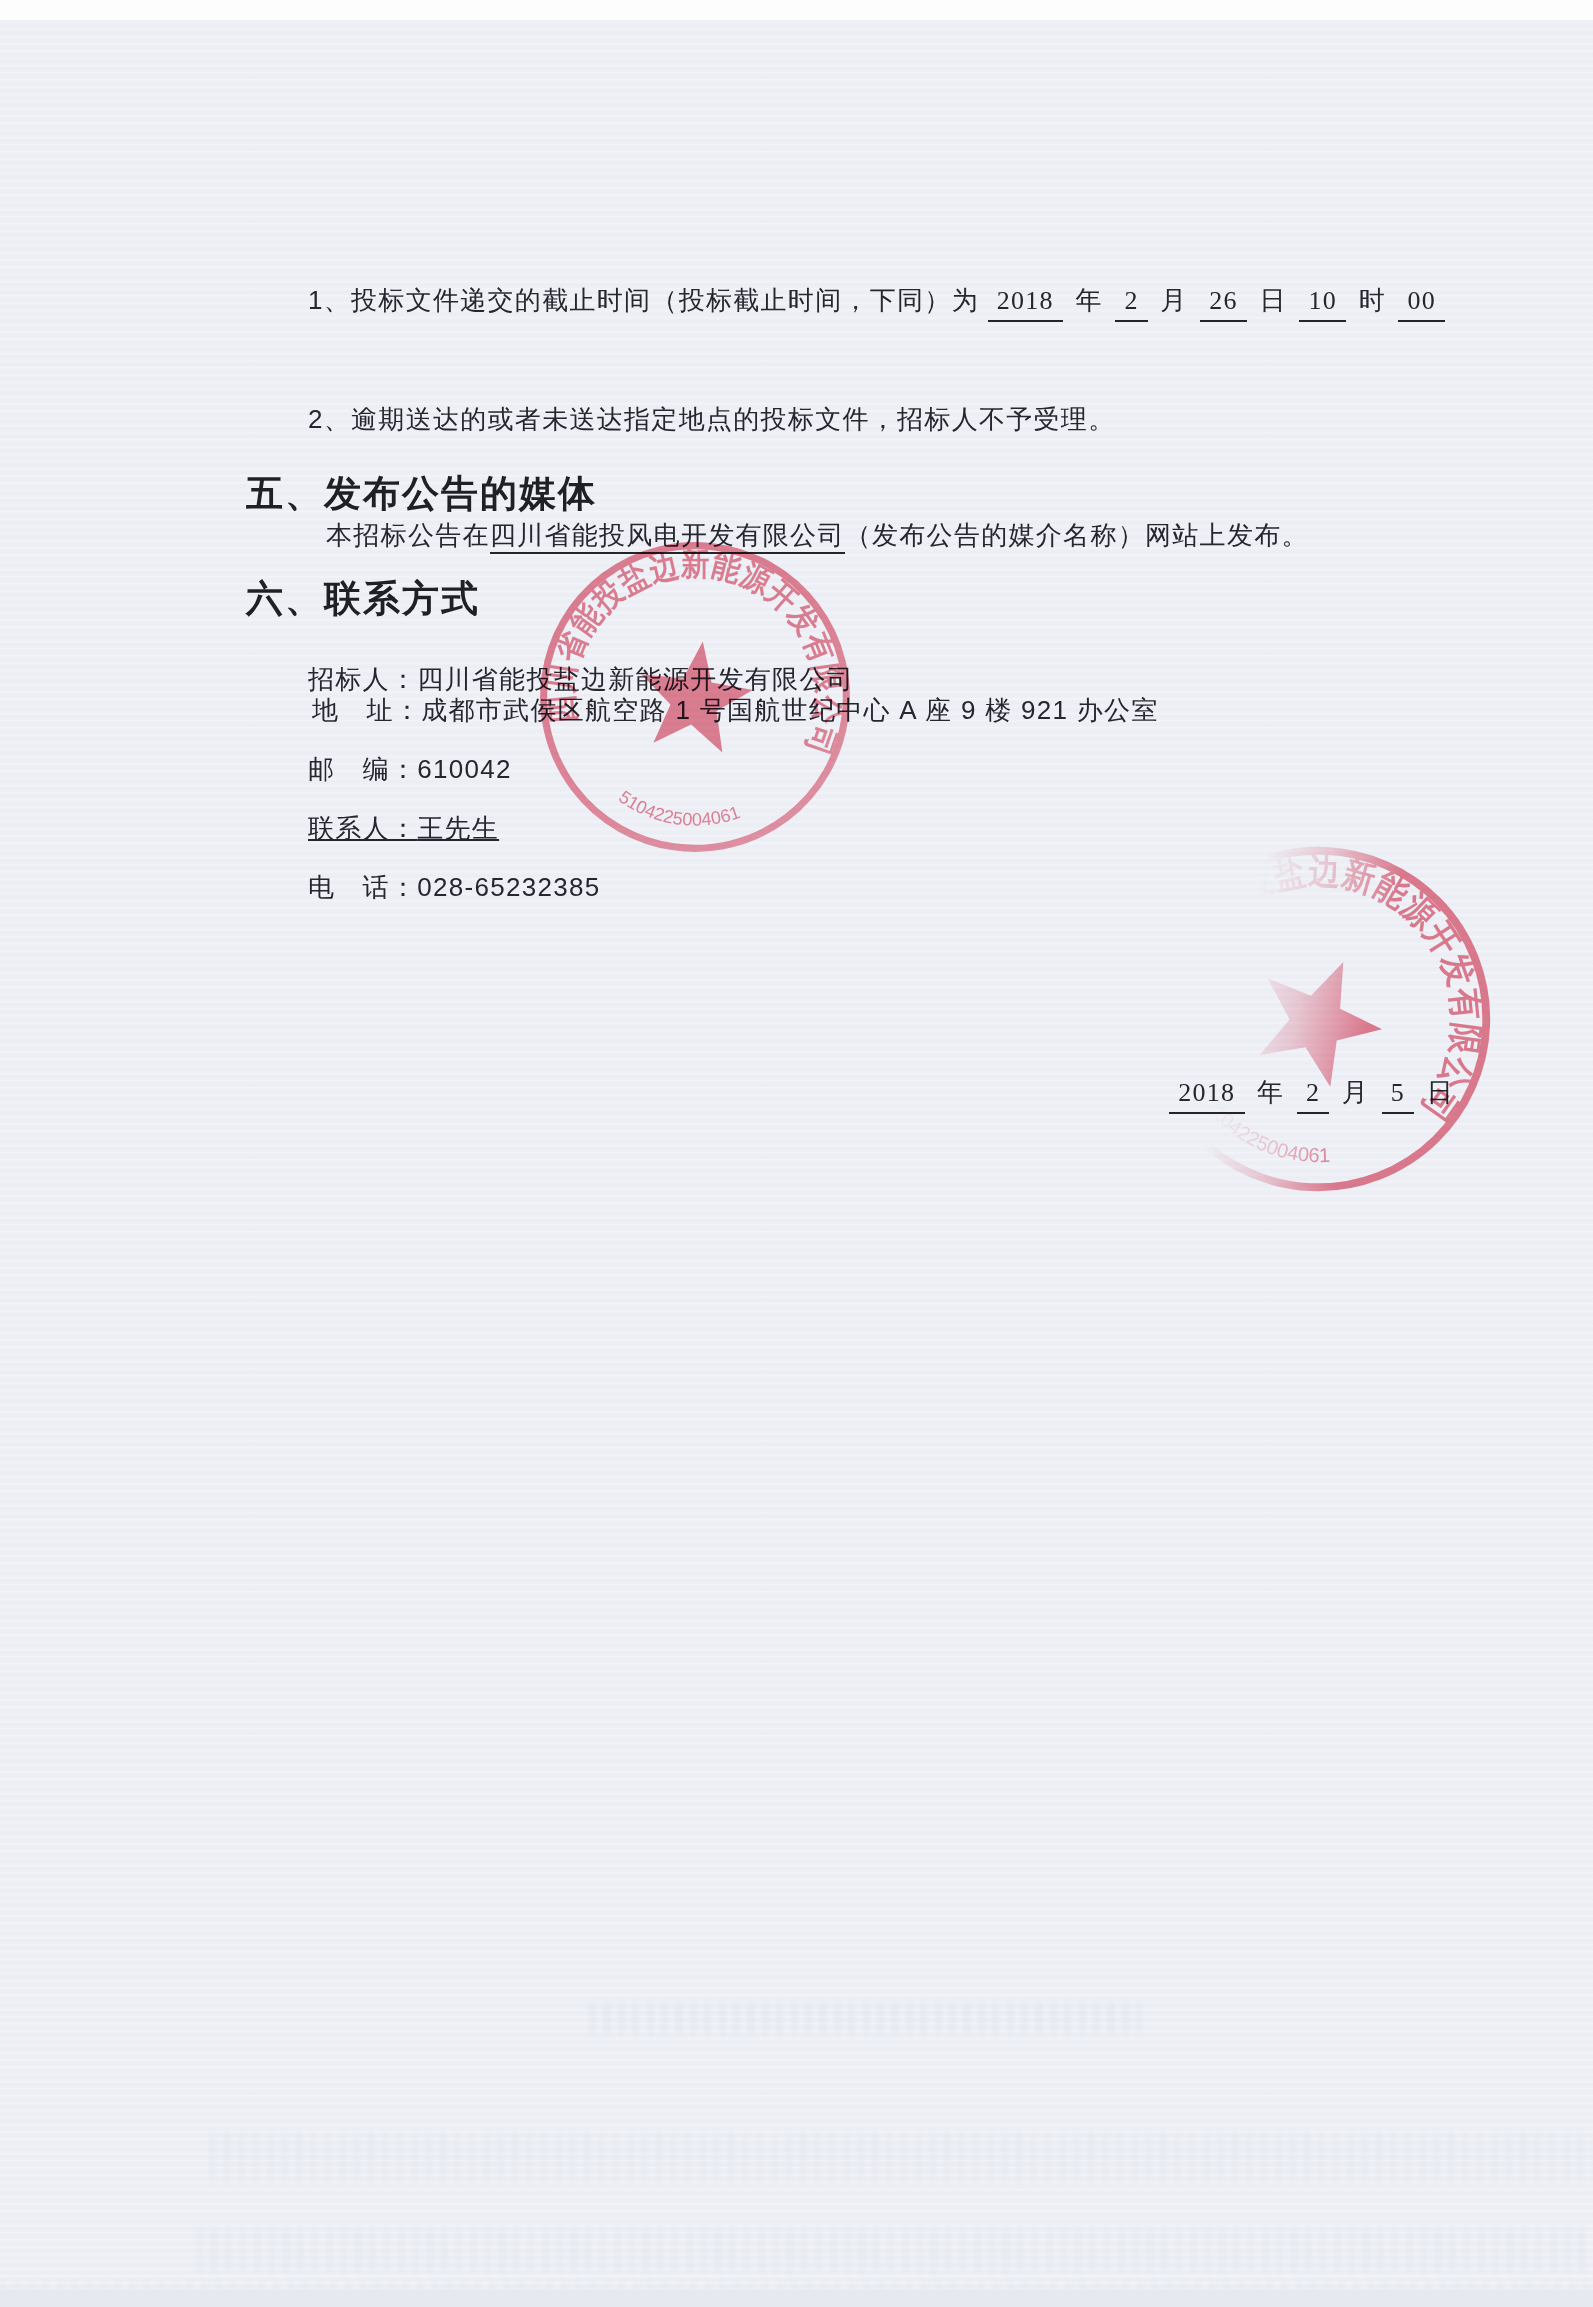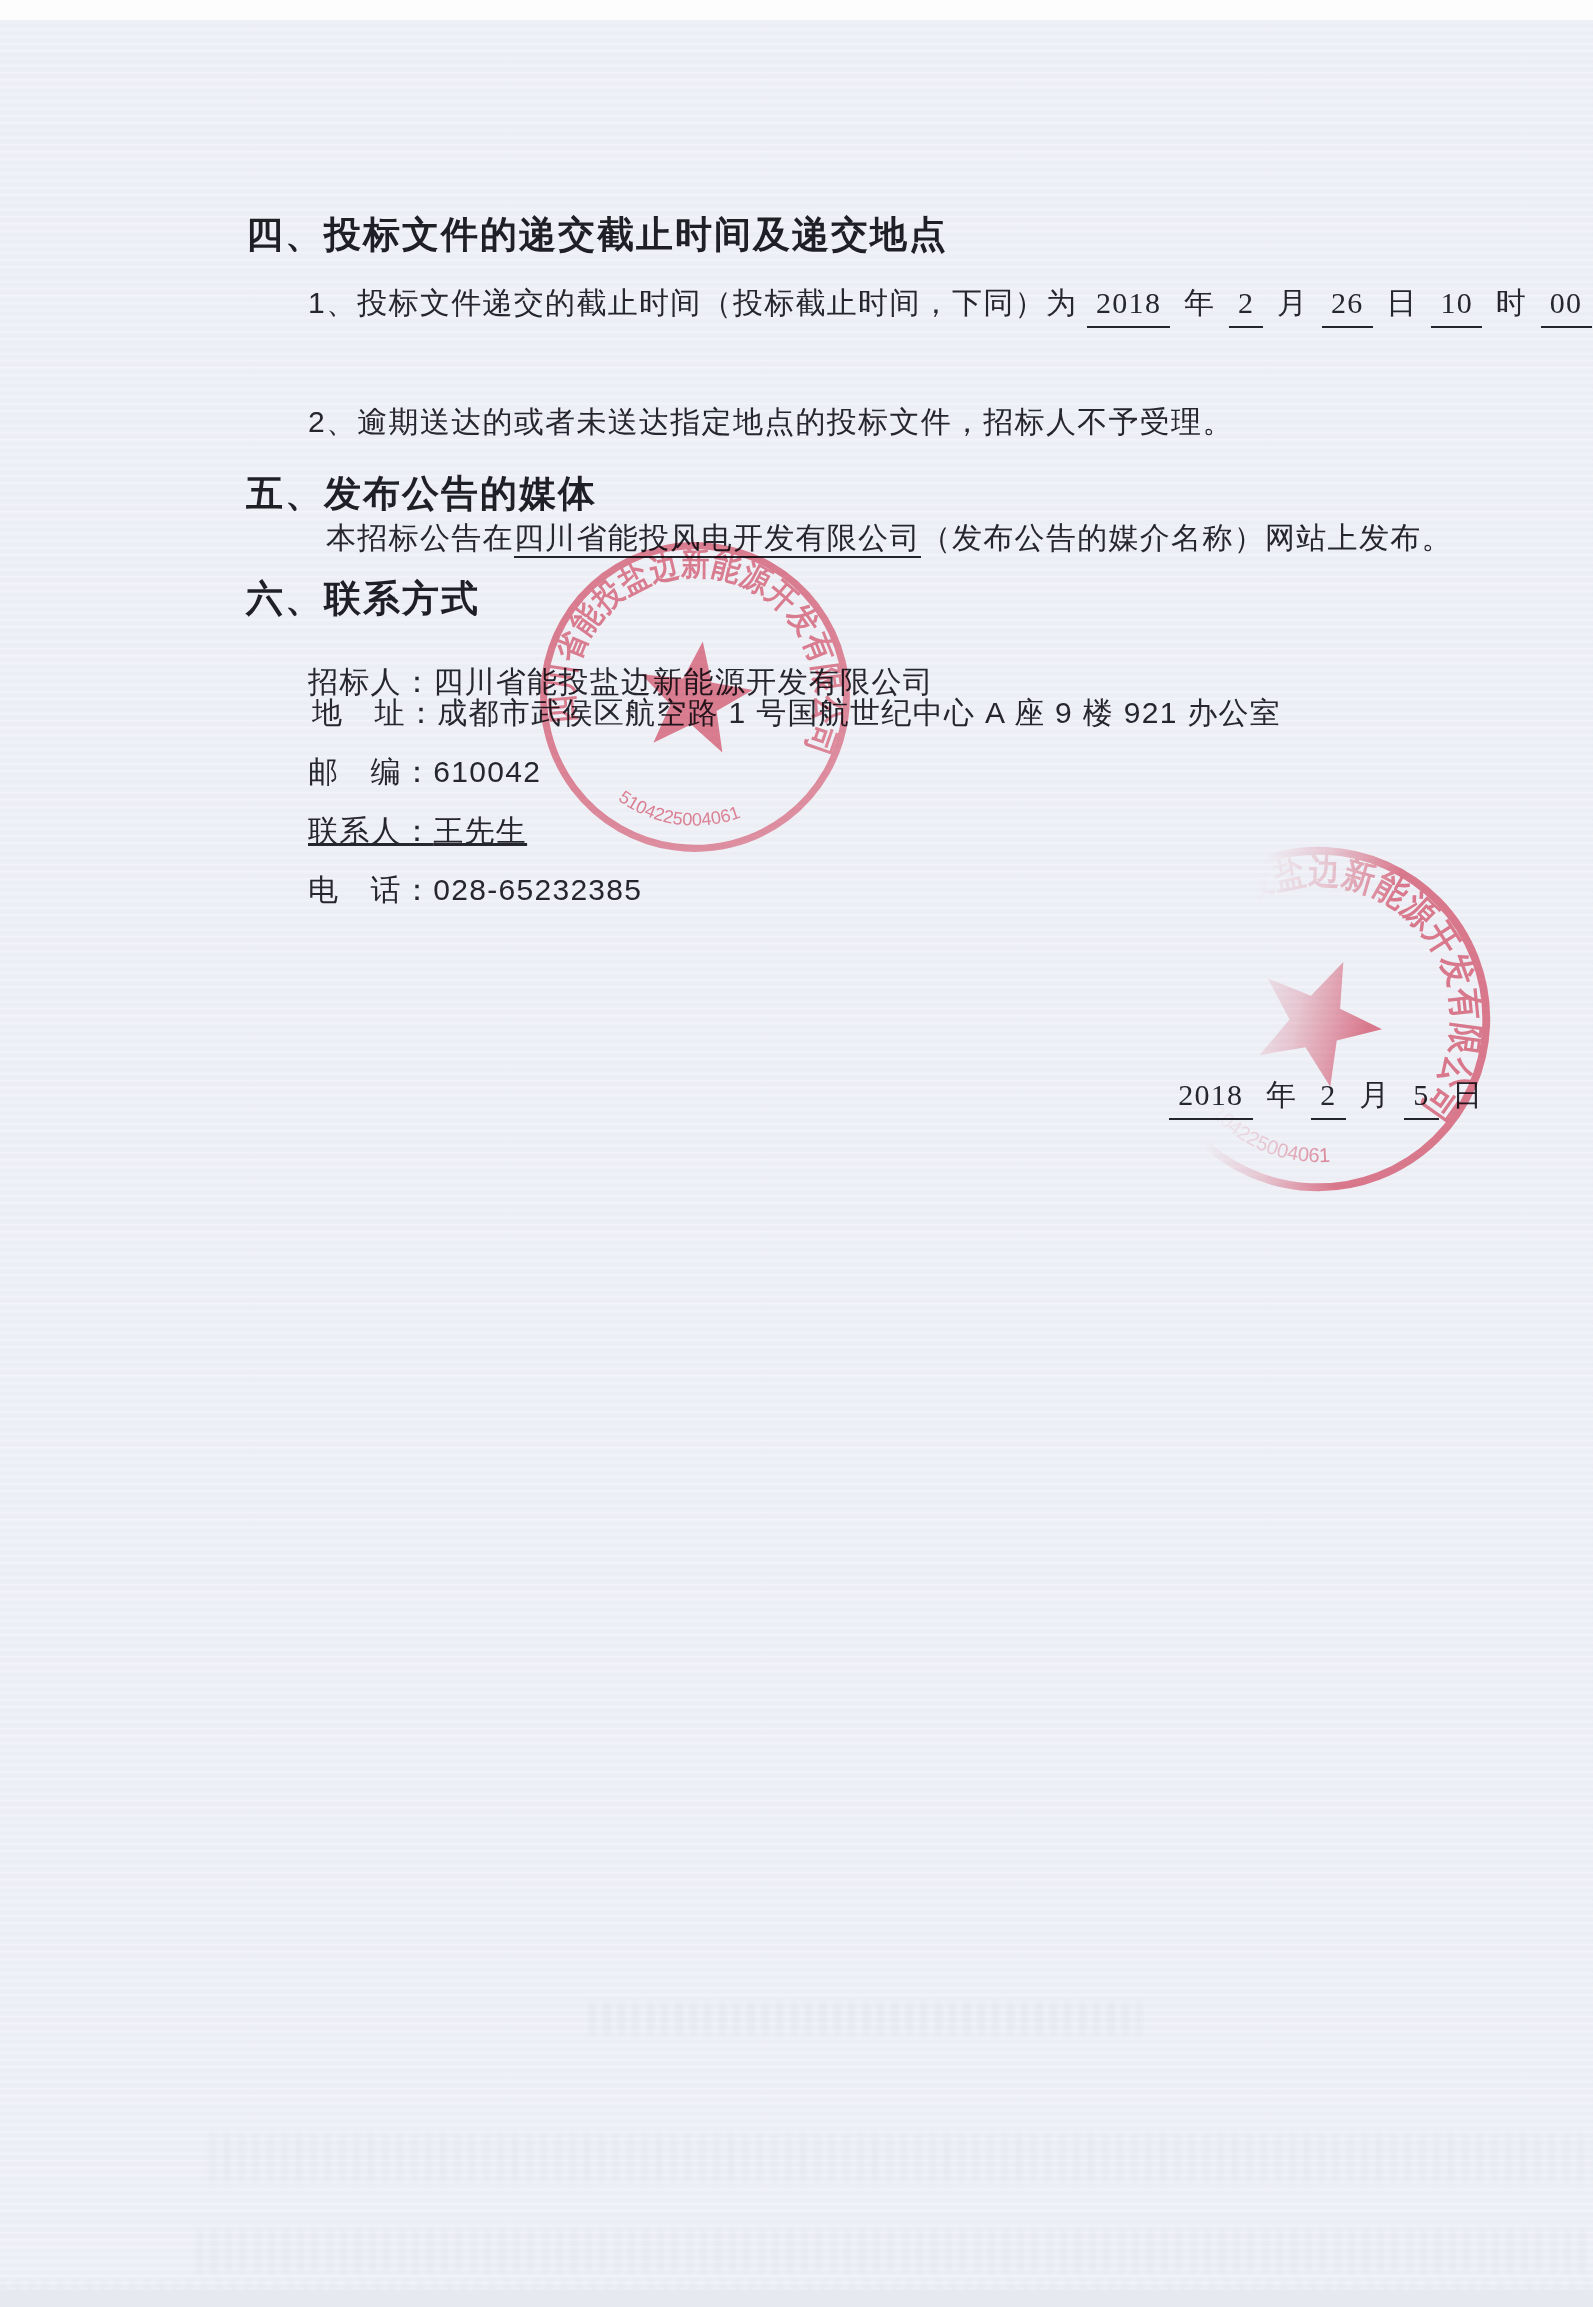--- a/index.html
+++ b/index.html
@@ -14,21 +14,21 @@
   
   .page::before{
     content:"";position:absolute;inset:0;pointer-events:none;
     background:repeating-linear-gradient(180deg,
       rgba(255,255,255,.30) 0px, rgba(255,255,255,0) 2px,
       rgba(190,195,215,.06) 3.9px, rgba(255,255,255,0) 7.2px);
   }
   .scan-top{position:absolute;left:0;top:0;width:100%;height:19.7px;background:#fdfdfe;}
   .scan-bottom{position:absolute;left:0;bottom:0;width:100%;height:17px;background:#e7e9f1;}
 
-  .line{position:absolute;font-size:30px;line-height:1.35;letter-spacing:1.3px;white-space:nowrap;}
+  .line{position:absolute;font-size:26px;line-height:1.35;letter-spacing:1.3px;white-space:nowrap;}
   .heading{position:absolute;font-size:37px;font-weight:bold;letter-spacing:2px;white-space:nowrap;color:#1f1f26;}
   .ul{border-bottom:2.6px solid #24242b;padding-bottom:2px;}
   .num{font-family:"Liberation Serif","DejaVu Serif",serif;}
   .blank-u{display:inline-block;border-bottom:2.6px solid #24242b;padding:0 9.2px 2px 9.2px;text-align:center;}
   .unit{margin:0 3.9px;}
 
   
   .stamp{position:absolute;mix-blend-mode:multiply;pointer-events:none;}
   .stamp svg{display:block;}
   .stamp-1{
@@ -51,21 +51,20 @@
   .ghost-2{left:210px;top:2133px;width:1384px;height:49px;opacity:.45;}
   .ghost-3{left:197px;top:2228px;width:1397px;height:46px;opacity:.4;}
   .ghost-4{left:0px;top:2280px;width:1594px;height:14.4px;opacity:.35;}
 </style>
 </head>
 <body>
 
 <div class="page">
   <div class="scan-top"></div>
 
-  <div class="heading" style="left:246px;top:210px;">四、投标文件的递交截止时间及递交地点</div>
 
   <div class="line" style="left:308px;top:283px;">
     <span>1、投标文件递交的截止时间（投标截止时间，下同）为</span>
     <span class="blank-u num">2018</span>
     <span class="unit">年</span>
     <span class="blank-u num">2</span>
     <span class="unit">月</span>
     <span class="blank-u num">26</span>
     <span class="unit">日</span>
     <span class="blank-u num">10</span>

